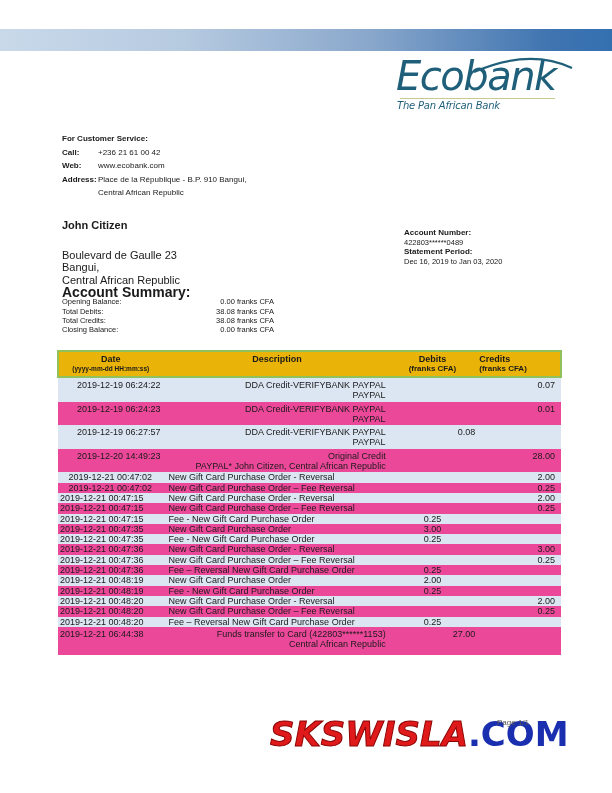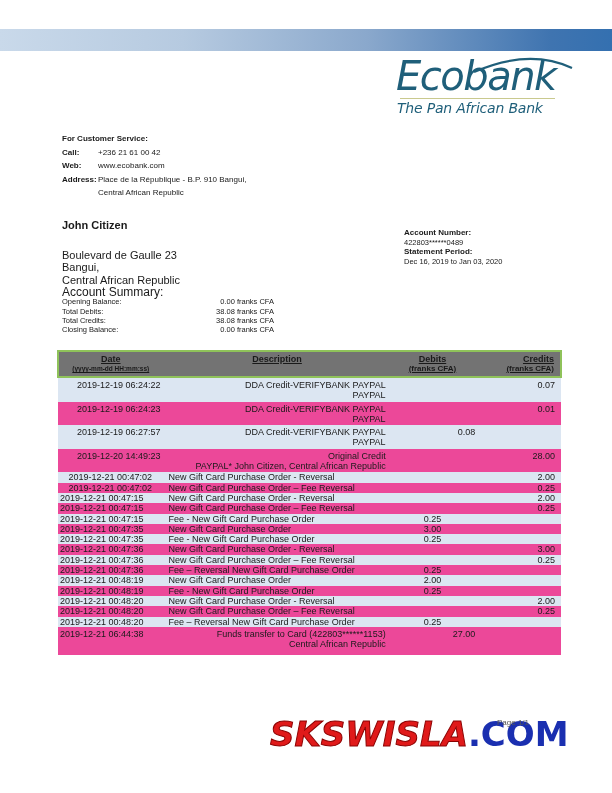--- a/index.html
+++ b/index.html
@@ -12,49 +12,49 @@
     }
 
     .logo { position: absolute; left: 396px; top: 54px; width: 180px; }
     .logo-word {
       font-family: "DejaVu Sans", sans-serif; font-style: italic; font-size: 40px; letter-spacing: -1.5px;
       color: #1f5f7a; line-height: 44px; display: block; position: relative;
     }
     .logo-arc { position: absolute; left: 78px; top: 0px; }
     .logo-rule { display: block; height: 1px; background: #c9c98e; width: 155px; margin-top: 0px; margin-left: 4px; }
     .logo-tag {
-      font-family: "DejaVu Sans", sans-serif; font-style: italic; font-size: 14px; color: #1f5f7a;
+      font-family: "DejaVu Sans", sans-serif; font-style: italic; font-size: 10px; color: #1f5f7a;
       display: block; margin-top: 1px; margin-left: 1px; letter-spacing: -0.2px;
     }
 
     .service { position: absolute; left: 62px; top: 132px; font-size: 8px; line-height: 13.5px; }
     .service .head { font-weight: bold; }
     .service .lbl { font-weight: bold; width: 22px; margin-right: 0; }
     .service .val { padding-left: 0; }
     .svc-grid { display: grid; grid-template-columns: 27px auto; column-gap: 0; }
     .svc-grid .lbl { width: auto; }
 
     .customer { position: absolute; left: 62px; top: 219px; font-size: 11px; line-height: 12.5px; }
     .customer .name { font-weight: bold; font-size: 11px; margin-bottom: 17px; }
 
     .account { position: absolute; left: 404px; top: 228px; font-size: 7.5px; line-height: 9.5px; }
     .account .lbl { font-weight: bold; font-size: 8px; }
 
     .summary { position: absolute; left: 62px; top: 288px; font-size: 7.5px; line-height: 9.3px; }
-    .summary .head { font-weight: normal; font-size: 12px; }
+    .summary .head { font-weight: bold; font-size: 14px; }
     .summary .srow { display: flex; }
     .summary .slbl { width: 104px; }
     .summary .sval { width: 108px; text-align: right; }
 
     .tx-table {
       position: absolute; left: 57px; top: 350px; width: 505px; border-collapse: collapse; font-size: 9px;
     }
     .tx-table th {
-      background: #737373; font-weight: bold; font-size: 9px; line-height: 10px; padding: 2px 2px 2px 2px;
-      border-top: 2px solid #8fc25a; border-bottom: 2px solid #8fc25a; text-decoration: underline;
+      background: #eab308; font-weight: bold; font-size: 9px; line-height: 10px; padding: 2px 2px 2px 2px;
+      border-top: 2px solid #8fc25a; border-bottom: 2px solid #8fc25a;
     }
     .tx-table th:first-child { border-left: 2px solid #8fc25a; }
     .tx-table th:last-child { border-right: 2px solid #8fc25a; }
     .tx-table th .sub { display: block; font-size: 6.5px; font-weight: bold; }
     .tx-table th .sub2 { display: block; font-size: 8px; font-weight: bold; }
     .tx-table td { vertical-align: top; line-height: 10.3px; padding: 0 2px; }
     .tx-table tr.row-a td { background: #dce6f2; }
     .tx-table tr.row-b td { background: #ec4899; }
     .c-date { width: 105px; text-align: center; }
     .c-desc { width: 226px; padding-left: 6px !important; }
@@ -141,21 +141,21 @@
     <tr>
       <th class="c-date">
         <span>Date</span>
         <span class="sub">(yyyy-mm-dd HH:mm:ss)</span>
       </th>
       <th class="c-desc" style="text-align:center;vertical-align:top">Description</th>
       <th class="c-deb">
         <span>Debits</span>
         <span class="sub2">(franks CFA)</span>
       </th>
-      <th class="c-cred" style="text-align:right">
+      <th class="c-cred" style="text-align:left">
         <span>Credits</span>
         <span class="sub2">(franks CFA)</span>
       </th>
     </tr>
   </thead>
   <tbody id="tx-body">
       <tr class="row-a tall">
         <td class="c-date">2019-12-19 06:24:22</td>
         <td class="c-desc">
           <div>DDA Credit-VERIFYBANK PAYPAL</div>

